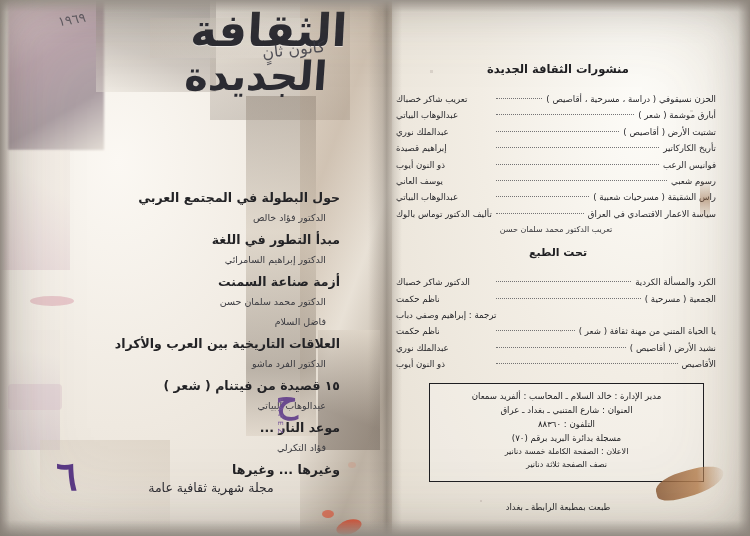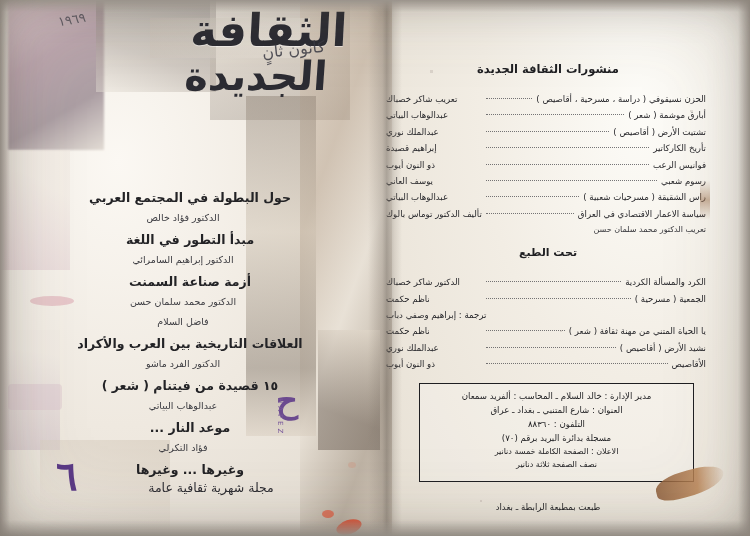--- a/index.html
+++ b/index.html
@@ -114,21 +114,21 @@
     position:absolute;left:40px;top:190px;width:300px;
     text-align:right;z-index:5;
     direction:rtl;
   }
   .c-title{
     font-size:12.5px;color:#232326;font-weight:bold;margin-bottom:7px;
   }
   .c-author{
     font-size:9.5px;color:#3b3b40;margin-bottom:9px;padding-right:14px;
   }
-  .c-item{margin-bottom:0;text-align:center;}
+  .c-item{margin-bottom:0;}
   .issue-num{
     position:absolute;left:56px;top:452px;
     font-size:40px;font-weight:bold;color:#5b3a86;z-index:5;
     font-family:"DejaVu Serif", serif;
   }
   .tagline{
     position:absolute;left:96px;top:480px;width:230px;
     font-size:12.5px;color:#2d2d33;text-align:center;z-index:5;
     direction:rtl;
   }
@@ -139,40 +139,40 @@
   }
   .logo-latin{
     position:absolute;left:276px;top:398px;
     font-size:7px;letter-spacing:3px;color:#7a5a9c;
     writing-mode:vertical-rl;z-index:5;
     font-family:"DejaVu Sans", sans-serif;
   }
 
   
   .r-wrap{
-    position:absolute;left:376px;top:0;width:344px;height:536px;
+    position:absolute;left:386px;top:0;width:344px;height:536px;
     direction:rtl;text-align:right;z-index:5;
   }
   .r-head{
     text-align:center;font-size:11.5px;color:#1f1f22;font-weight:bold;
     margin-top:62px;letter-spacing:.5px;
   }
   .pub-list{margin-top:18px;padding:0 14px 0 10px;}
   .pub-row{
     display:flex;align-items:baseline;justify-content:space-between;
     font-size:8.6px;color:#26262a;margin-bottom:6.4px;white-space:nowrap;
   }
   .pub-left{flex:0 0 auto;}
   .pub-dots{
     flex:1 1 auto;margin:0 4px;
     border-bottom:1px dotted #4a4a4e;
     transform:translateY(-3px);opacity:.75;height:1px;
   }
   .pub-right{flex:0 0 auto;min-width:96px;text-align:left;}
-  .sub-note{font-size:8px;color:#35353a;text-align:right;margin:2px 0 0 0;}
+  .sub-note{font-size:8px;color:#35353a;text-align:center;margin:2px 0 0 0;}
   .r-head2{
     text-align:center;font-size:11px;color:#1f1f22;font-weight:bold;
     margin-top:12px;margin-bottom:8px;
   }
   
   .imprint{
     margin:14px 26px 0 43px;
     border:1.6px solid #1f1f22;
     padding:7px 10px 8px 10px;
     background:rgba(255,255,255,.22);

